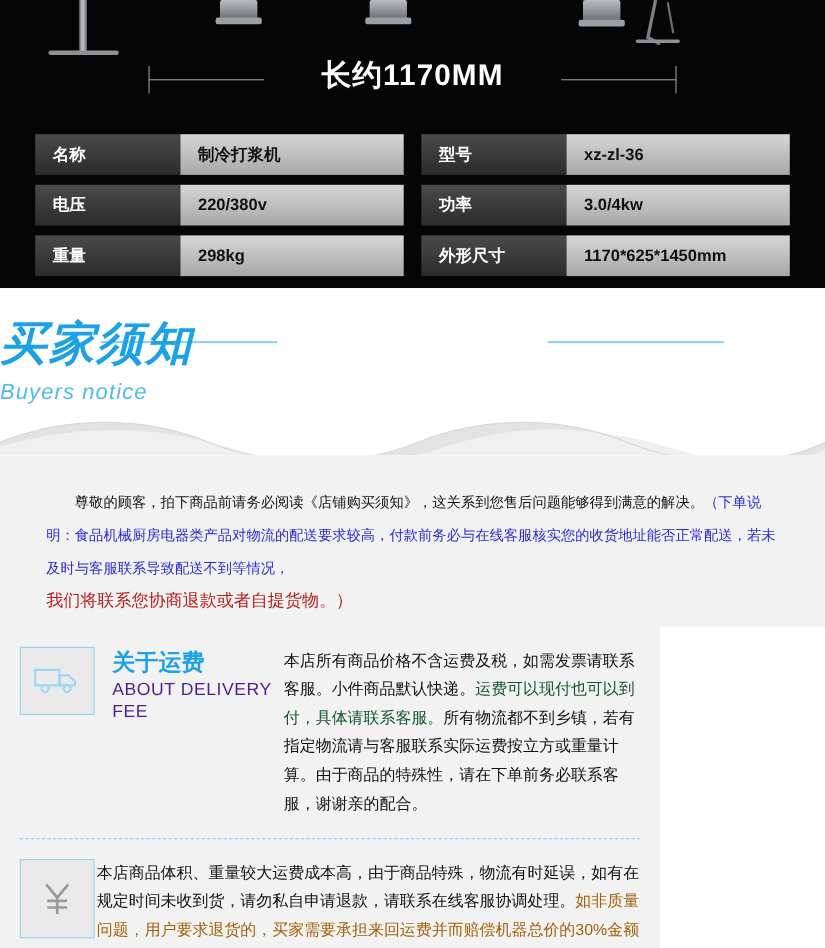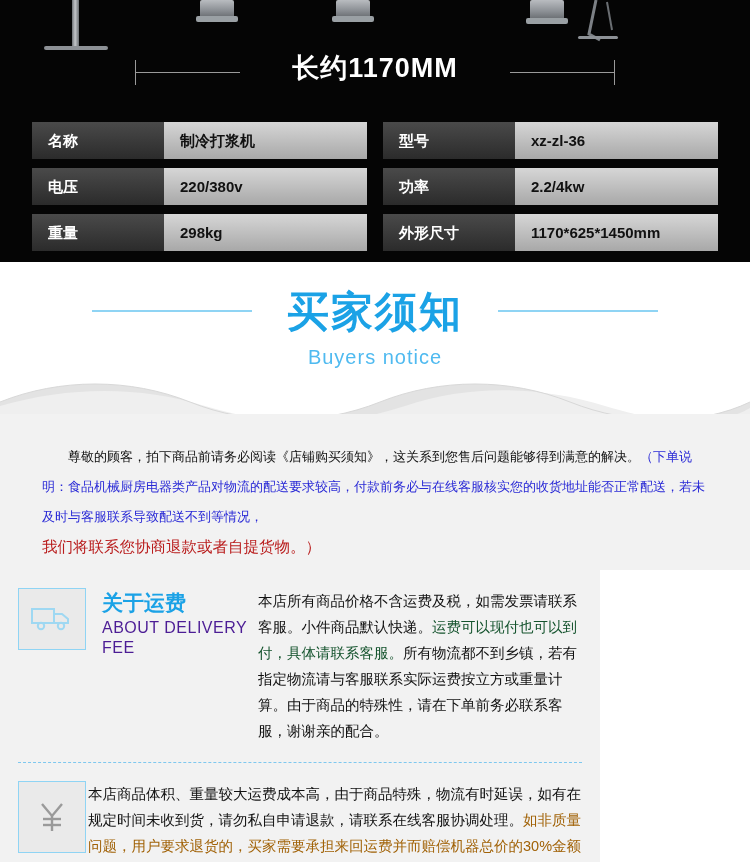--- a/index.html
+++ b/index.html
@@ -109,21 +109,21 @@
     font-weight: bold;
     padding-left: 16px;
   }
 
   
   .notice-header {
     position: relative;
     width: 750px;
     height: 110px;
     background: #ffffff;
-    text-align: center;
+    font-style: italic;
   }
   .notice-title {
     color: #1ba2e6;
     font-size: 42px;
     font-weight: bold;
     letter-spacing: 2px;
     padding-top: 22px;
     position: relative;
     display: inline-block;
   }
@@ -293,21 +293,21 @@
       </div>
     </div>
 
     <div class="spec-row">
       <div class="spec-pair">
         <div class="spec-key">电压</div>
         <div class="spec-val">220/380v</div>
       </div>
       <div class="spec-pair">
         <div class="spec-key">功率</div>
-        <div class="spec-val">2.2/4kw</div>
+        <div class="spec-val">3.0/4kw</div>
       </div>
     </div>
 
     <div class="spec-row">
       <div class="spec-pair">
         <div class="spec-key">重量</div>
         <div class="spec-val">298kg</div>
       </div>
       <div class="spec-pair">
         <div class="spec-key">外形尺寸</div>

